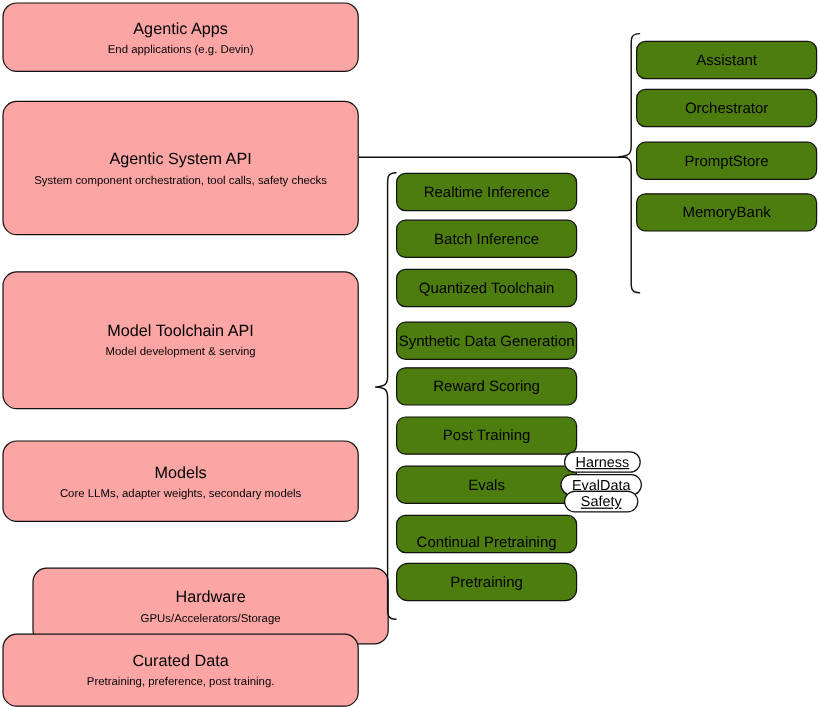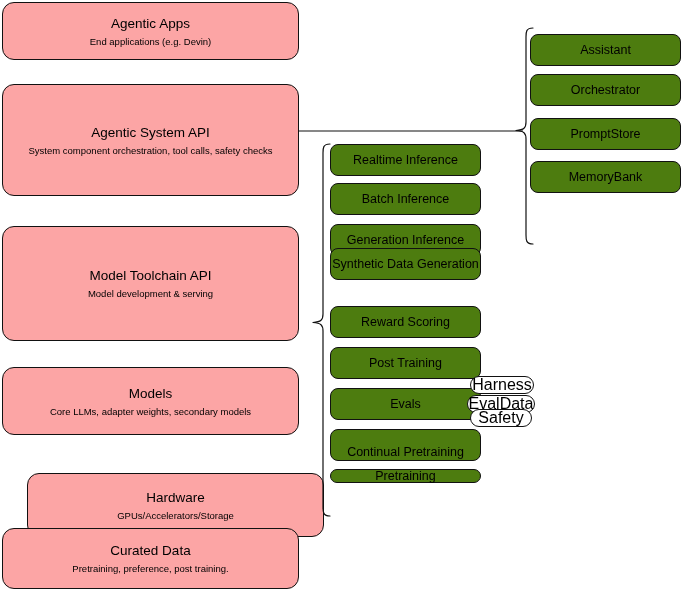--- a/index.html
+++ b/index.html
@@ -58,25 +58,26 @@
   }
   .oval {
     position: absolute;
     box-sizing: border-box;
     border: 1.3px solid #111111;
     border-radius: 999px;
     background: #ffffff;
     display: flex;
     align-items: center;
     justify-content: center;
-    font-size: 16px;
+    font-size: 12px;
     line-height: 14px;
     color: #000000;
     text-align: right;
     z-index: 5;
+    text-decoration: underline;
   }
   .brace {
     position: absolute;
     z-index: 2;
   }
   .brace svg { display: block; overflow: visible; }
   .connector {
     position: absolute;
     z-index: 1;
   }
@@ -135,38 +136,38 @@
     </svg>
   </div>
 
   <div class="pill" style="left:330px; top:144px; width:151px; height:32px;">
     <span>Realtime Inference</span>
   </div>
   <div class="pill" style="left:330px; top:183px; width:151px; height:32px;">
     <span>Batch Inference</span>
   </div>
   <div class="pill" style="left:330px; top:224px; width:151px; height:32px;">
-    <span>Generation Inference</span>
+    <span>Quantized Toolchain</span>
   </div>
-  <div class="pill" style="left:330px; top:248px; width:151px; height:32px;">
+  <div class="pill" style="left:330px; top:268px; width:151px; height:32px;">
     <span>Synthetic Data Generation</span>
   </div>
   <div class="pill" style="left:330px; top:306px; width:151px; height:32px;">
     <span>Reward Scoring</span>
   </div>
   <div class="pill" style="left:330px; top:347px; width:151px; height:32px;">
     <span>Post Training</span>
   </div>
   <div class="pill" style="left:330px; top:388px; width:151px; height:32px;">
     <span>Evals</span>
   </div>
   <div class="pill" style="left:330px; top:429px; width:151px; height:32px;align-items:flex-end;">
     <span>Continual Pretraining</span>
   </div>
-  <div class="pill" style="left:330px; top:469px; width:151px; height:14px;">
+  <div class="pill" style="left:330px; top:469px; width:151px; height:32px;border-radius:10px;">
     <span>Pretraining</span>
   </div>
 
   <div class="oval" style="left:470px; top:376px; width:64px; height:18px;">
     <span>Harness</span>
   </div>
   <div class="oval" style="left:467px; top:395px; width:68px; height:18px;">
     <span>EvalData</span>
   </div>
   <div class="oval" style="left:470px; top:409px; width:62px; height:18px;">

